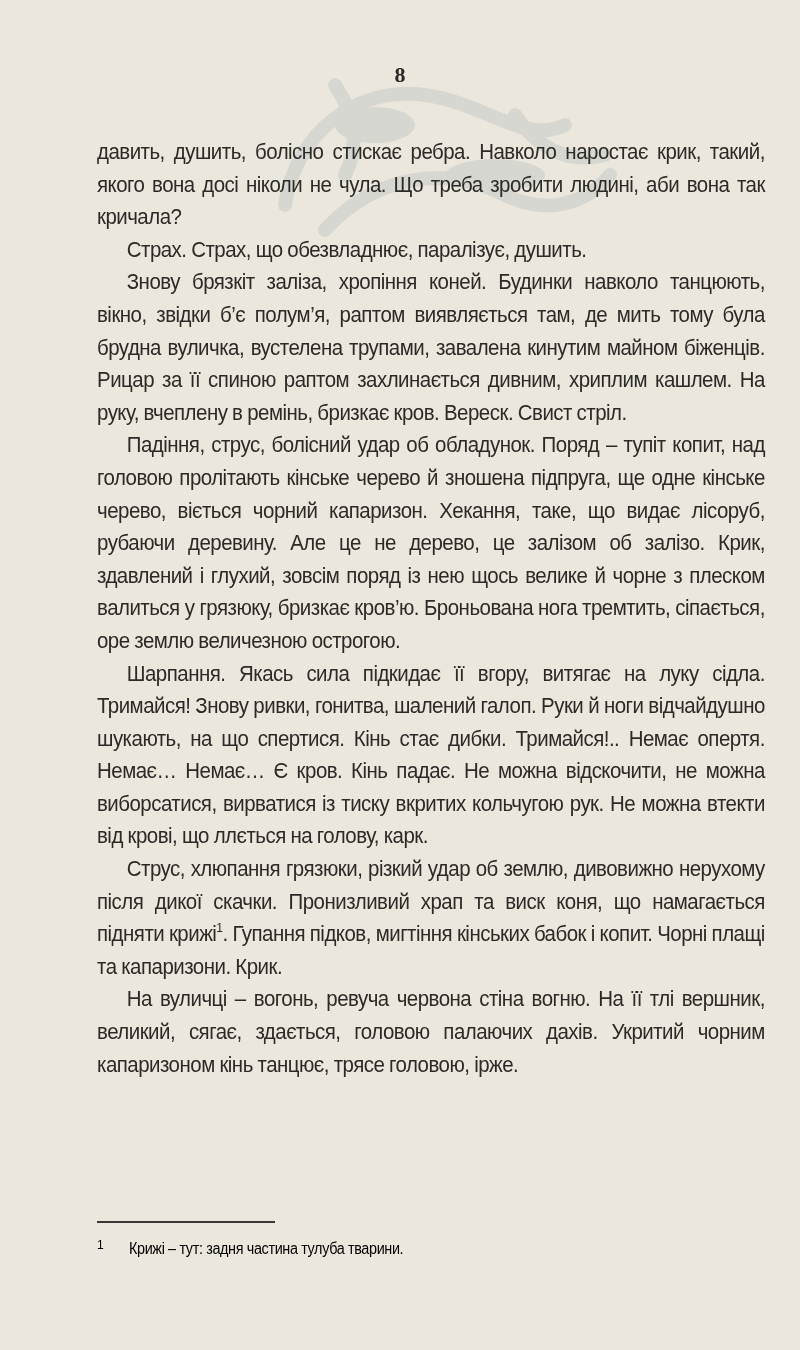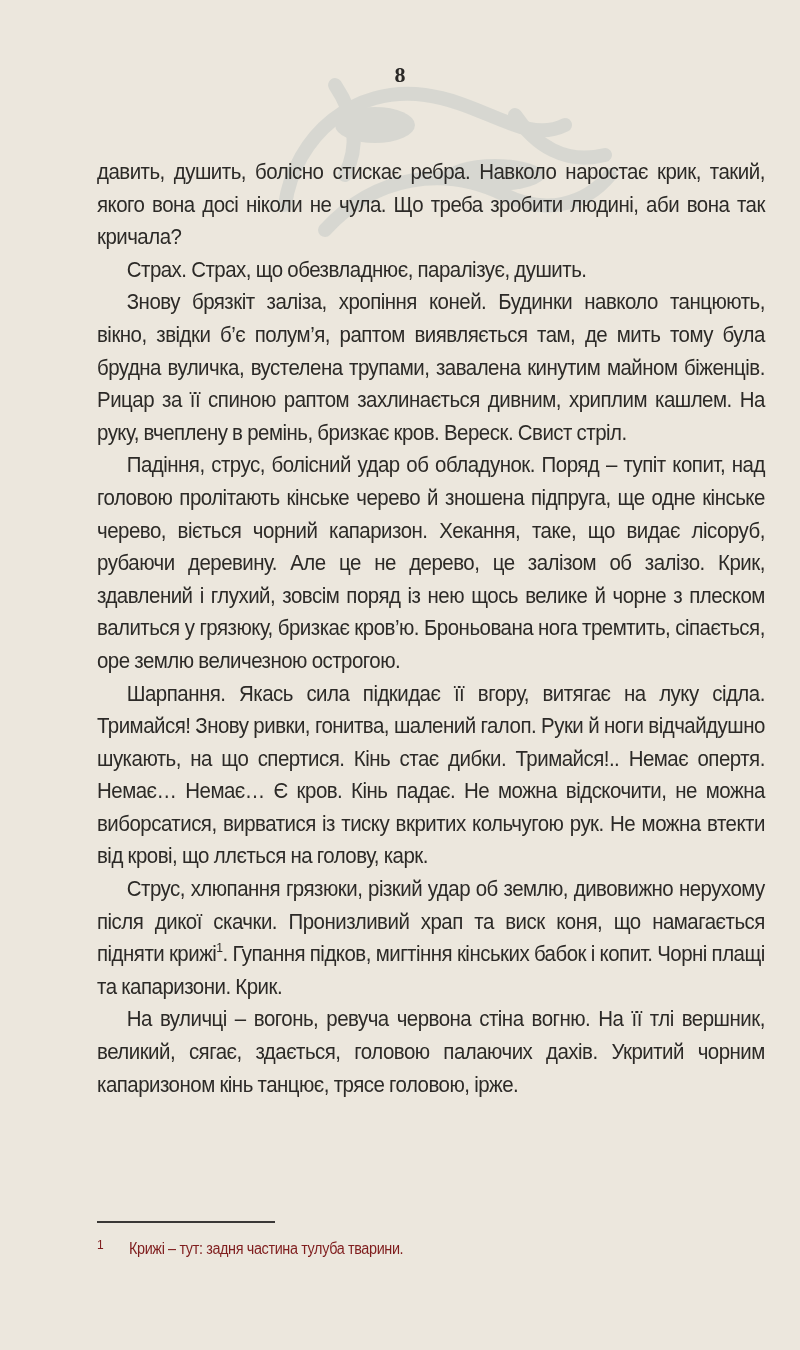--- a/index.html
+++ b/index.html
@@ -31,21 +31,21 @@
       width: 800px;
       text-align: center;
       font-family: "Liberation Serif", "DejaVu Serif", serif;
       font-size: 22px;
       font-weight: bold;
       color: #2a2826;
     }
     .text-block {
       position: absolute;
       left: 97px;
-      top: 156px;
+      top: 136px;
       width: 668px;
       font-size: 22px;
       line-height: 32.6px;
       letter-spacing: -0.55px;
       word-spacing: -0.5px;
       font-stretch: condensed;
     }
     .text-block p {
       margin: 0;
       text-align: justify;
@@ -71,21 +71,21 @@
       background: #3a3836;
     }
     .footnote {
       position: absolute;
       left: 97px;
       top: 1234px;
       width: 668px;
       font-size: 16px;
       line-height: 22px;
       letter-spacing: -0.4px;
-      color: #7f1d1d;
+      color: #000000;
     }
     .footnote .fn-mark {
       display: inline-block;
       width: 32px;
       font-size: 12px;
       vertical-align: 5px;
     }
     .footnote .fn-text {
       display: inline-block;
       transform: scaleX(0.9);

